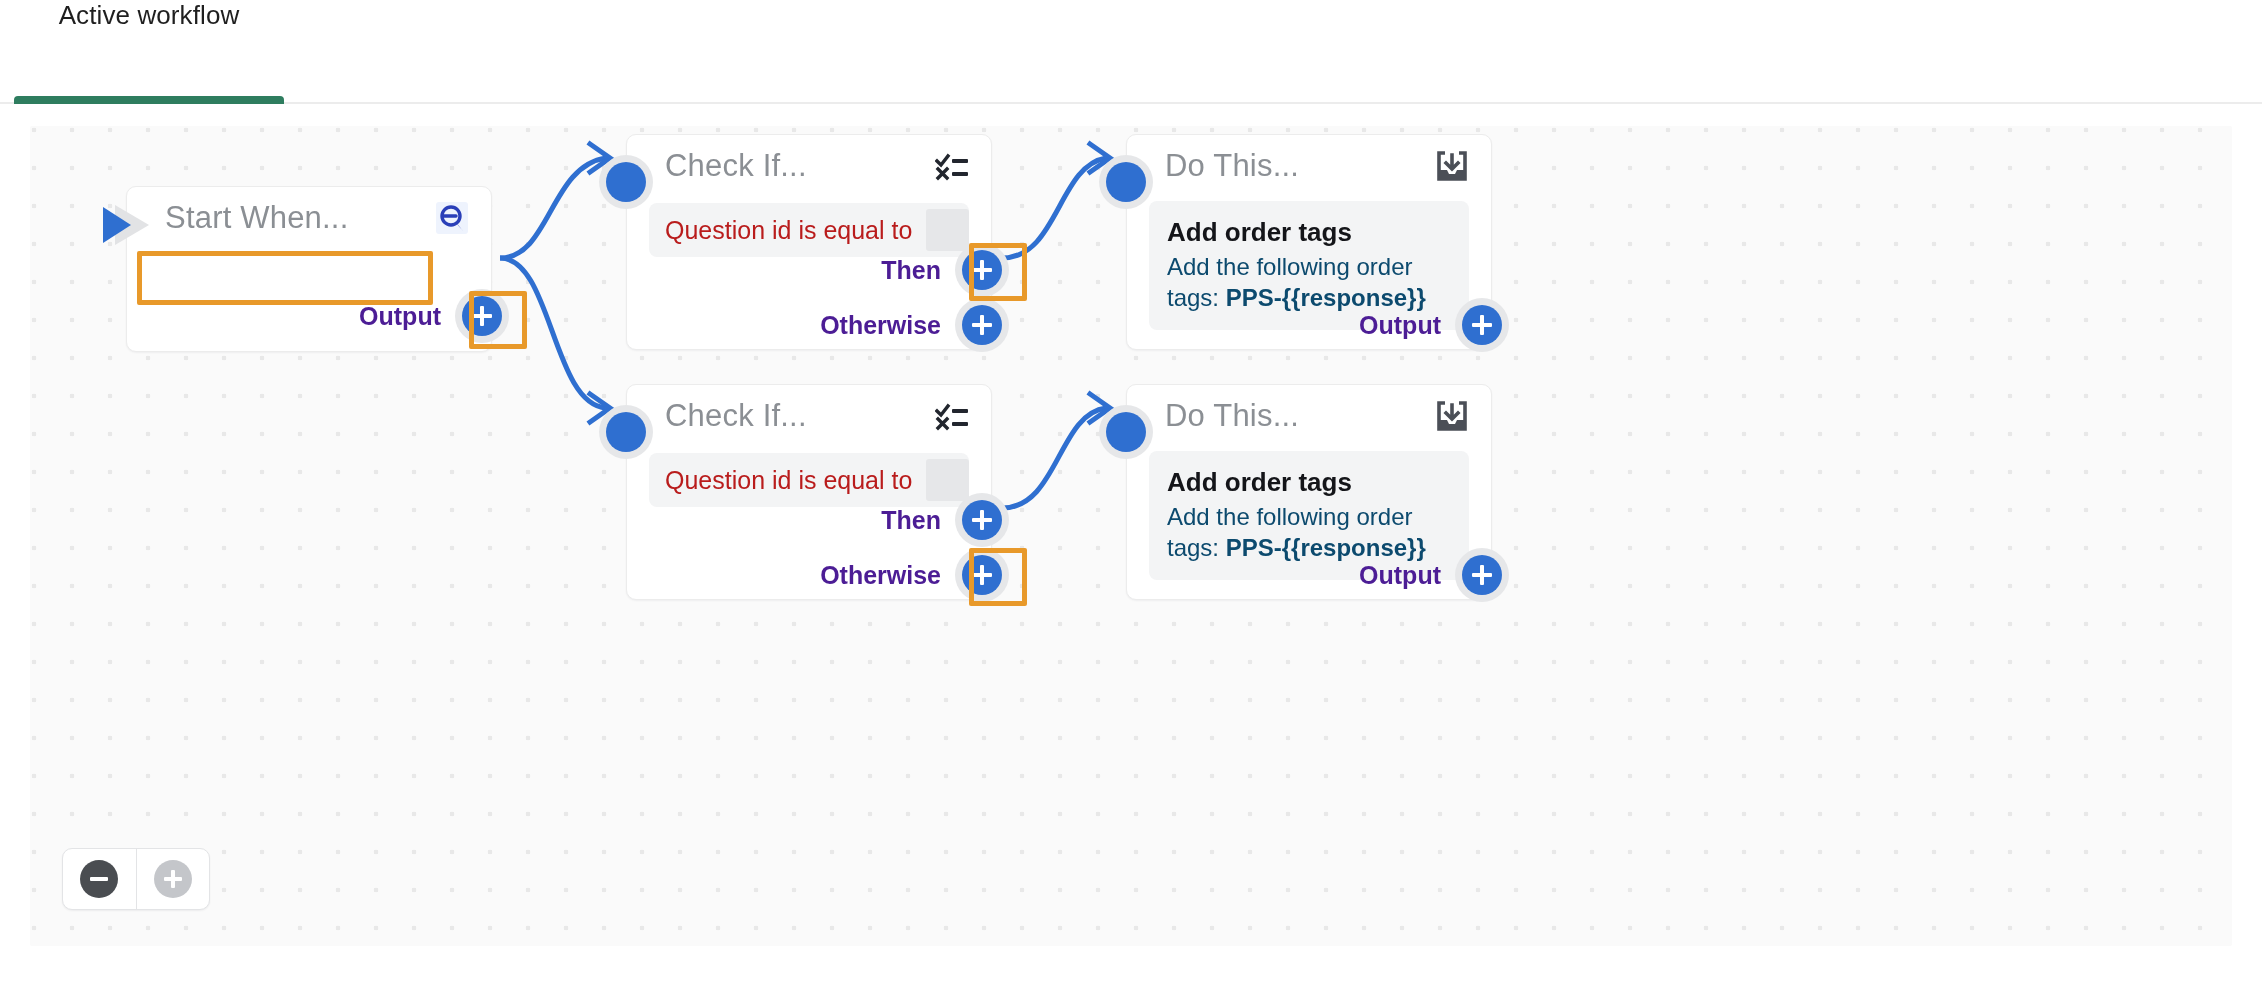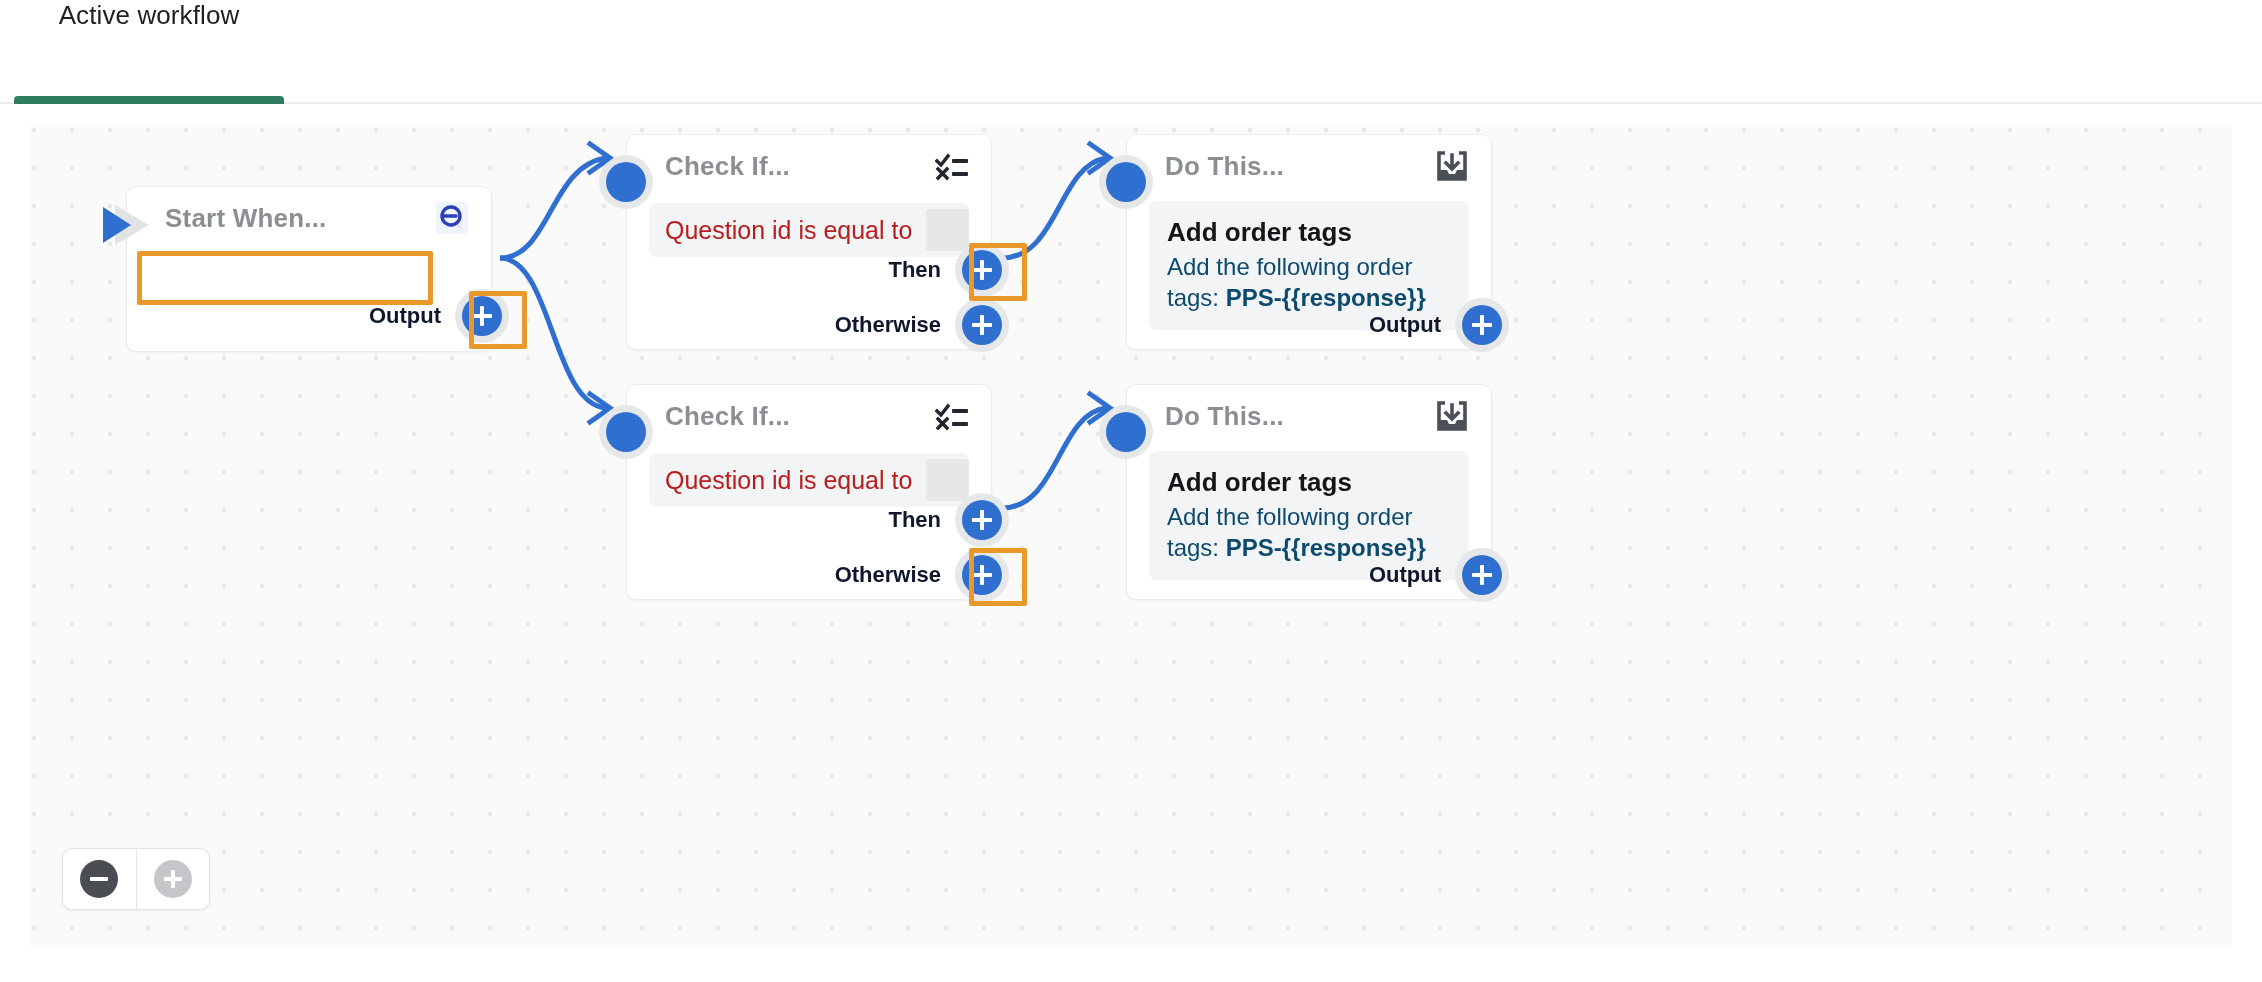--- a/index.html
+++ b/index.html
@@ -51,21 +51,21 @@
     border-radius: 10px;
     box-shadow: 0 1px 2px rgba(16,24,40,.05);
   }
   .node-header {
     position: relative;
     height: 62px;
     display: flex; align-items: center;
     padding: 0 24px 0 38px;
   }
   .node-title {
-    font-size: 26px; color: #8b8f94; letter-spacing: .2px; font-weight: bold;
+    font-size: 31px; color: #8b8f94; letter-spacing: .2px;
   }
   .node-header-icon {
     position: absolute; right: 22px; top: 50%;
     transform: translateY(-50%);
     width: 34px; height: 34px;
     display: flex; align-items: center; justify-content: center;
   }
 
   
   .chip {
@@ -105,21 +105,21 @@
   }
 
   
   .port-row {
     position: absolute;
     right: -18px;
     display: flex; align-items: center; gap: 14px;
     height: 54px;
   }
   .port-label {
-    font-size: 22px; font-weight: bold; color: #0f172a; text-align: center;
+    font-size: 25px; font-weight: bold; color: #4c1d95; text-align: center;
   }
   .port-knob {
     position: relative;
     width: 54px; height: 54px;
     border-radius: 50%;
     background: #e6e7e9;
     display: flex; align-items: center; justify-content: center;
   }
   .plus-btn {
     width: 40px; height: 40px;

